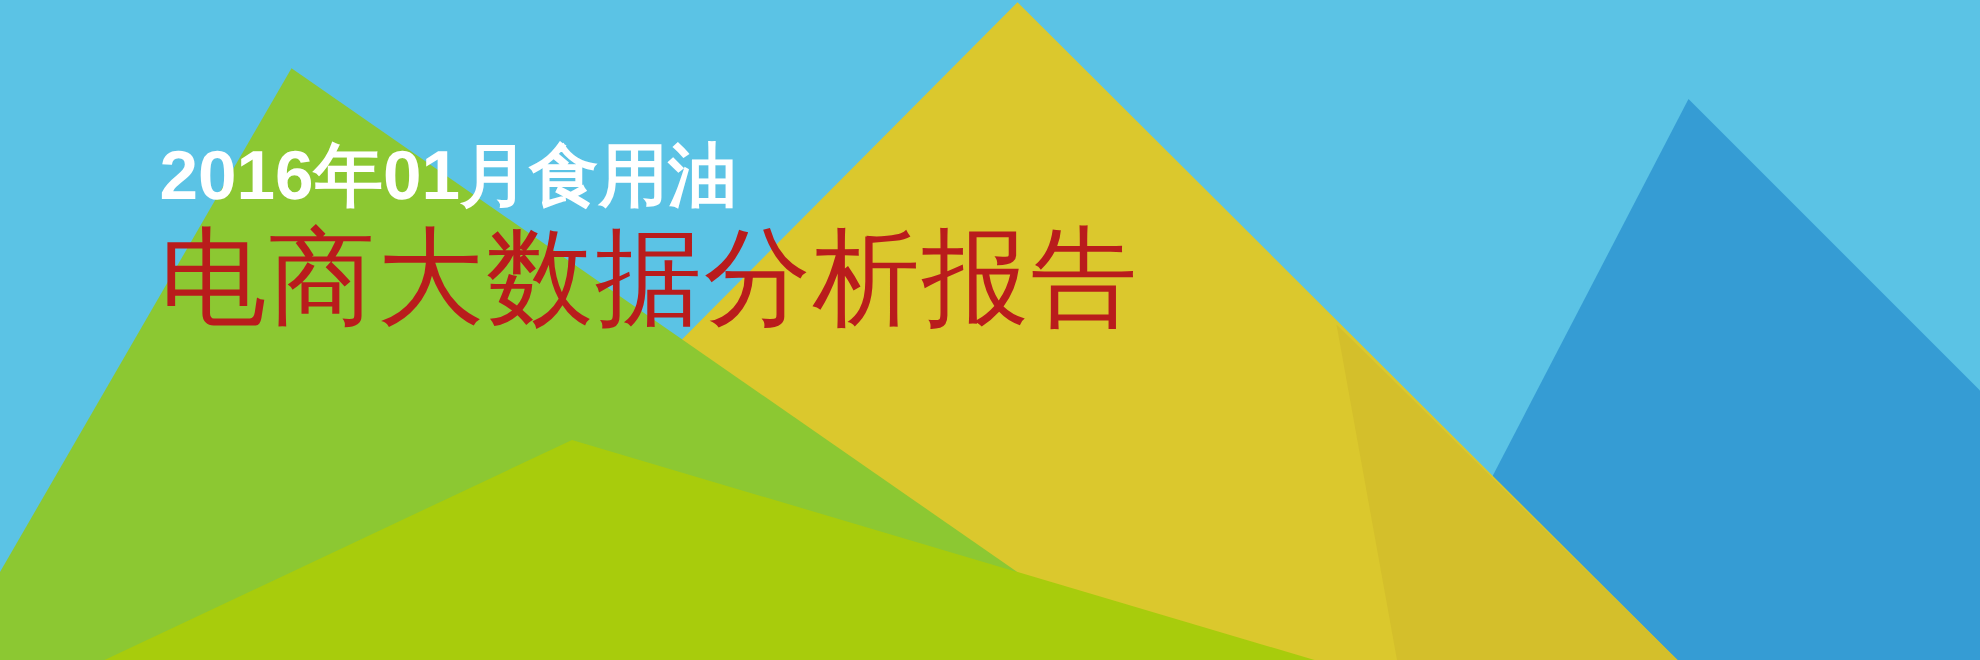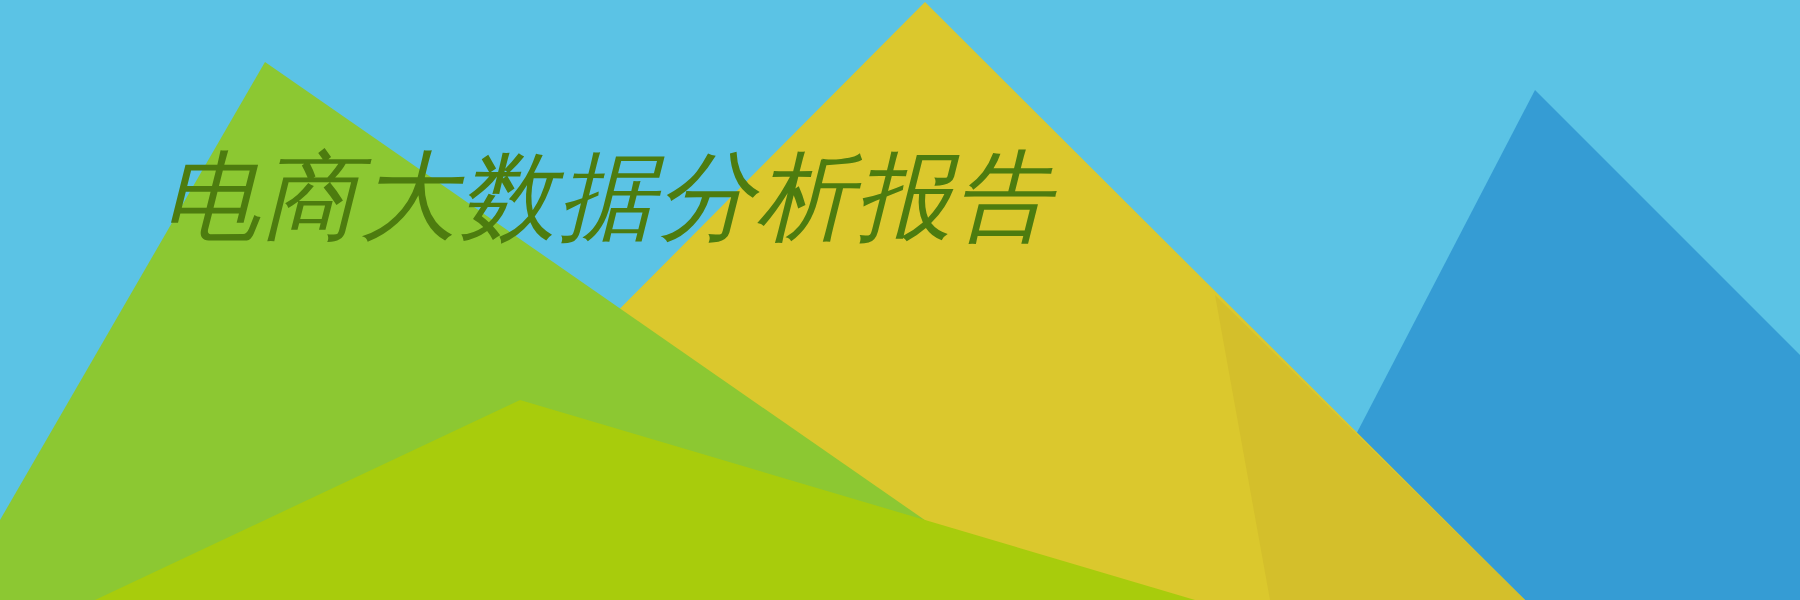--- a/index.html
+++ b/index.html
@@ -38,24 +38,23 @@
     line-height: 1.02;
     color: #ffffff;
     display: block;
     margin: 0 0 8px 0;
   }
   .title-line-2 {
     font-size: 97px;
     font-weight: 400;
     letter-spacing: 2px;
     line-height: 1.08;
-    color: #4d7c0f;
+    color: #b91c1c;
     display: block;
-    margin: 17px;
-    font-style: italic;
+    margin: 0;
   }
 </style>
 </head>
 <body>
 
 <div id="banner">
 
   <svg class="bg-art" viewBox="0 0 1800 600" preserveAspectRatio="none">
 
     <rect x="0" y="0" width="1800" height="600" fill="#5BC3E5"></rect>
@@ -66,16 +65,17 @@
 
     <polygon points="1215,295 1525,600 1270,600" fill="#D4BF2B"></polygon>
 
     <polygon points="265,62 1040,600 0,600 0,520" fill="#8CC832"></polygon>
 
     <polygon points="520,400 1195,600 95,600" fill="#A8CC0C"></polygon>
 
   </svg>
 
   <div class="title-block">
+    <span class="title-line-1">2016年01月食用油</span>
     <span class="title-line-2">电商大数据分析报告</span>
   </div>
 
 </div>
 
 </body></html>

